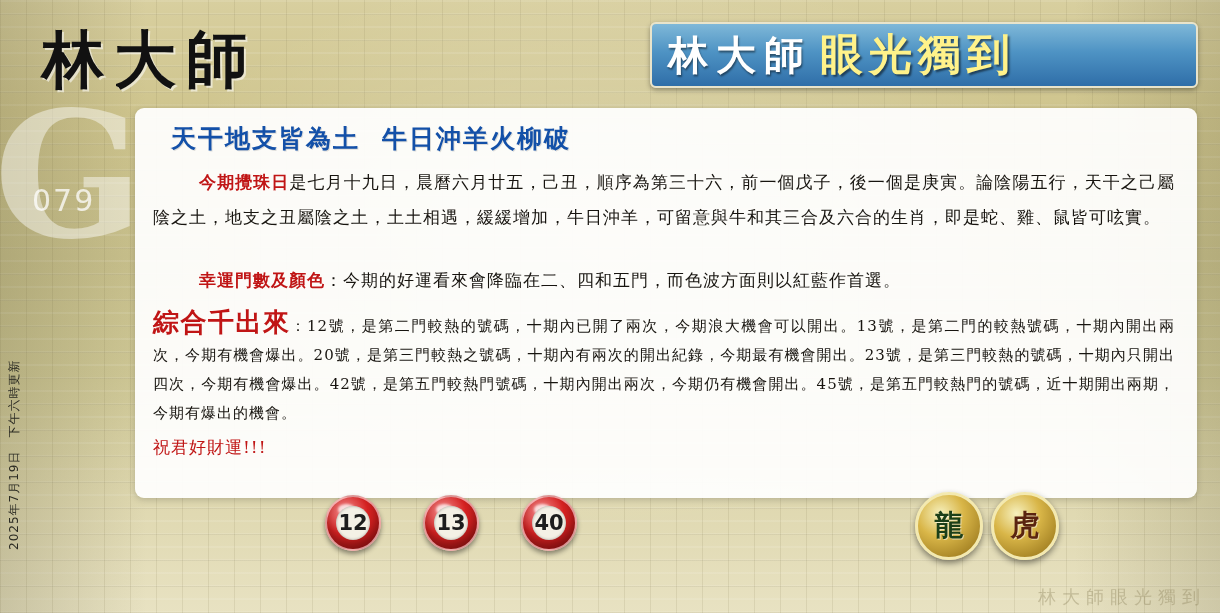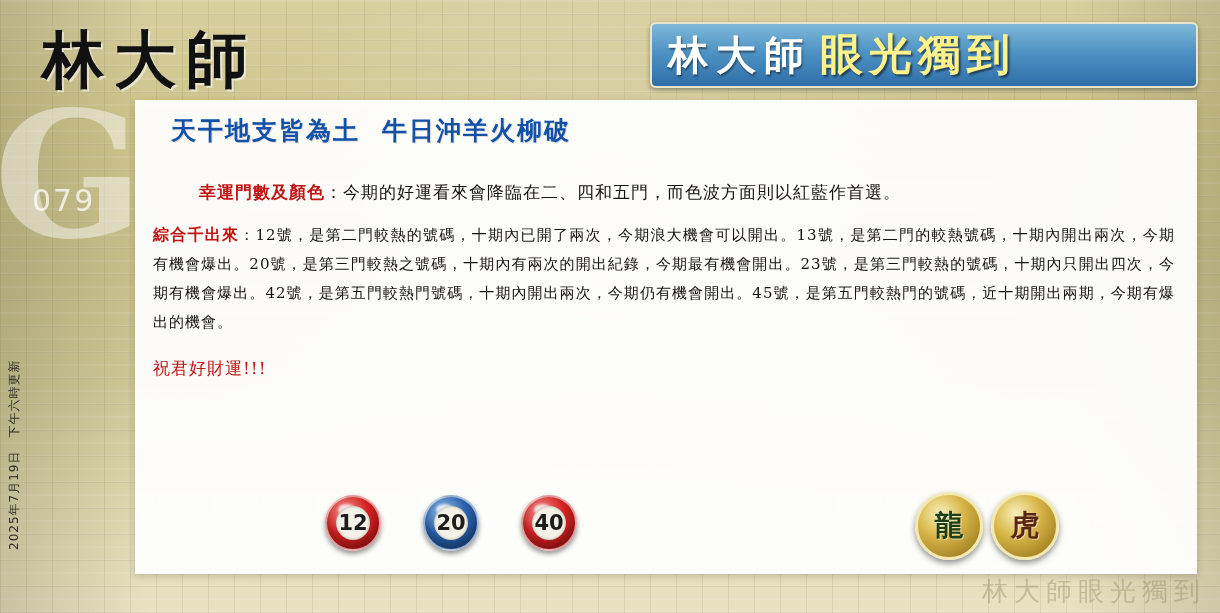--- a/index.html
+++ b/index.html
@@ -126,25 +126,26 @@
     color: #fff28a;
     letter-spacing: 6px;
     text-shadow: 2px 2px 2px rgba(0,0,0,0.5);
     white-space: nowrap;
   }
 
   
   #article {
     position: absolute;
     left: 135px;
-    top: 100px;
+    top: 108px;
     width: 1062px;
-    height: 474px;
+    height: 390px;
     background: rgba(255,255,255,0.93);
     box-shadow: 0 2px 7px rgba(0,0,0,0.18);
+    border-radius: 9px;
   }
   #article-inner {
     padding: 10px 22px 10px 18px;
     box-sizing: border-box;
   }
   .headline {
     color: #1350a8;
     font-family: "DejaVu Serif", "Liberation Serif", serif;
     font-size: 25px;
     font-weight: bold;
@@ -166,35 +167,35 @@
   .para .indent { display: inline-block; width: 46px; }
   .hl-red {
     color: #c01515;
     font-weight: bold;
   }
   .para.lucky { margin-top: 28px; margin-bottom: 10px; }
 
   .summary-title {
     color: #c01515;
     font-family: "DejaVu Serif", "Liberation Serif", serif;
-    font-size: 16px;
+    font-size: 26px;
     font-weight: bold;
     letter-spacing: 1px;
   }
   .para.summary {
     font-size: 15px;
     line-height: 29px;
     margin-top: 4px;
   }
   .sign-off {
     color: #c01515;
     font-family: "DejaVu Serif", "Liberation Serif", serif;
     font-size: 17px;
     letter-spacing: 1px;
-    margin-top: 20px;
+    margin-top: 8px;
   }
 
   
   #balls {
     position: absolute;
     left: 325px;
     top: 495px;
     display: flex;
     gap: 42px;
   }
@@ -264,21 +265,21 @@
     text-shadow: 1px 1px 0 rgba(255,255,255,0.5);
   }
   .emblem-coin.tiger { color: #5a2410; }
 
   
   #watermark {
     position: absolute;
     right: 14px;
     bottom: 4px;
     font-family: "DejaVu Serif", "Liberation Serif", serif;
-    font-size: 26px;
+    font-size: 18px;
     color: rgba(140,130,90,0.38);
     letter-spacing: 6px;
     white-space: nowrap;
     user-select: none;
   }
 </style>
 </head>
 <body>
 
 <div id="page">
@@ -296,35 +297,36 @@
     <span id="banner-left">林大師</span>
     <span id="banner-right">眼光獨到</span>
   </div>
 
   <div id="article">
     <div id="article-inner">
       <div class="headline">
         <span>天干地支皆為土</span><span class="gap"></span><span>牛日沖羊火柳破</span>
       </div>
 
+      <p class="para"><span class="indent"></span><span class="hl-red">今期攪珠日</span><span>是七月十九日，晨曆六月廿五，己丑，順序為第三十六，前一個戊子，後一個是庚寅。論陰陽五行，天干之己屬陰之土，地支之丑屬陰之土，土土相遇，緩緩增加，牛日沖羊，可留意與牛和其三合及六合的生肖，即是蛇、雞、鼠皆可呟實。</span></p>
 
       <p class="para lucky"><span class="indent"></span><span class="hl-red">幸運門數及顏色</span><span>：今期的好運看來會降臨在二、四和五門，而色波方面則以紅藍作首選。</span></p>
 
       <p class="para summary"><span class="summary-title">綜合千出來</span><span>：12號，是第二門較熱的號碼，十期內已開了兩次，今期浪大機會可以開出。13號，是第二門的較熱號碼，十期內開出兩次，今期有機會爆出。20號，是第三門較熱之號碼，十期內有兩次的開出紀錄，今期最有機會開出。23號，是第三門較熱的號碼，十期內只開出四次，今期有機會爆出。42號，是第五門較熱門號碼，十期內開出兩次，今期仍有機會開出。45號，是第五門較熱門的號碼，近十期開出兩期，今期有爆出的機會。</span></p>
 
       <div class="sign-off">祝君好財運!!!</div>
     </div>
   </div>
 
   <div id="balls">
     <div class="ball red">
         <span class="num">12</span>
       </div>
-    <div class="ball blue">
-        <span class="num">20</span>
+    <div class="ball red">
+        <span class="num">13</span>
       </div>
     <div class="ball red">
         <span class="num">40</span>
       </div>
   </div>
 
   <div id="emblem">
     <div class="emblem-coin dragon">龍</div>
     <div class="emblem-coin tiger">虎</div>
   </div>

